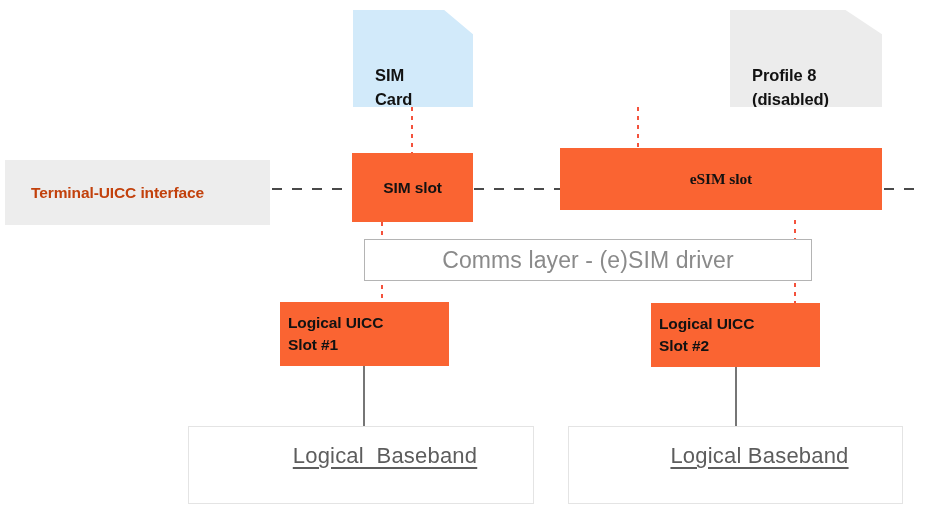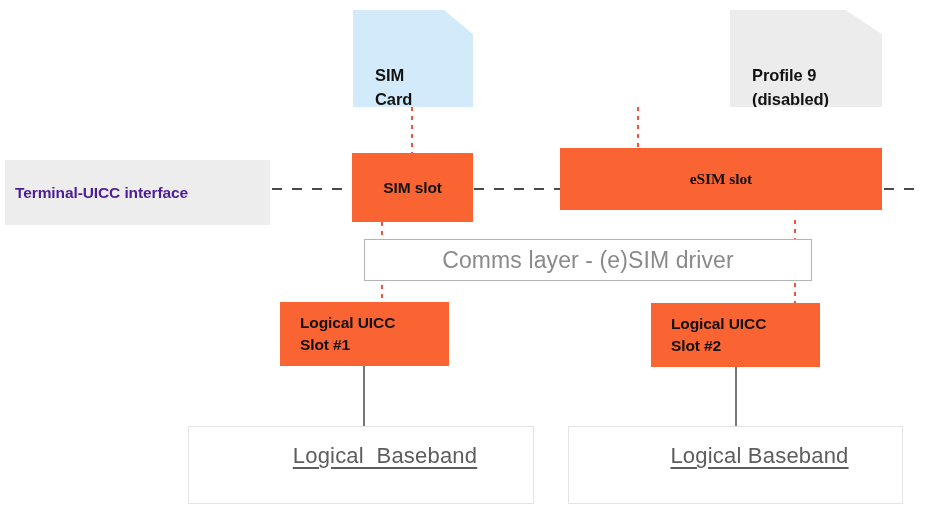--- a/index.html
+++ b/index.html
@@ -36,36 +36,36 @@
 
   
   .box {
     position: absolute;
     box-sizing: border-box;
     display: flex;
     align-items: center;
   }
   .box-gray {
     background: #ededed;
-    padding-left: 10px;
+    padding-left: 26px;
     font-size: 15.5px;
     font-weight: bold;
-    color: #4c1d95;
+    color: #c2410c;
     letter-spacing: -0.1px;
   }
   .box-orange {
     background: #fa6432;
     font-size: 15.5px;
     font-weight: bold;
     color: #121212;
     letter-spacing: -0.1px;
   }
   .box-orange.centered { justify-content: center; text-align: center; }
   .box-orange.padded {
-    padding-left: 20px;
+    padding-left: 8px;
     white-space: pre-line;
     line-height: 1.4;
   }
   .box-outline {
     background: #ffffff;
     border: 1.6px solid #b4b4b4;
     justify-content: center;
     font-size: 23px;
     color: #8a8a8a;
     letter-spacing: 0.1px;
@@ -113,21 +113,21 @@
 
 <div id="canvas">
 
   <div class="card card-blue" style="left:353px; top:10px; width:120px; height:97px;">
     <span>SIM
 Card</span>
   </div>
 
 
   <div class="card card-gray" style="left:730px; top:10px; width:152px; height:97px;">
-    <span>Profile 9
+    <span>Profile 8
 (disabled)</span>
   </div>
 
   <div class="vline-dotted" style="left:411px; top:107px; height:46px;"></div>
   <div class="vline-dotted" style="left:637px; top:107px; height:52px;"></div>
 
   <div class="box box-gray" style="left:5px; top:160px; width:265px; height:65px;">
     <span>Terminal-UICC interface</span>
   </div>
 

